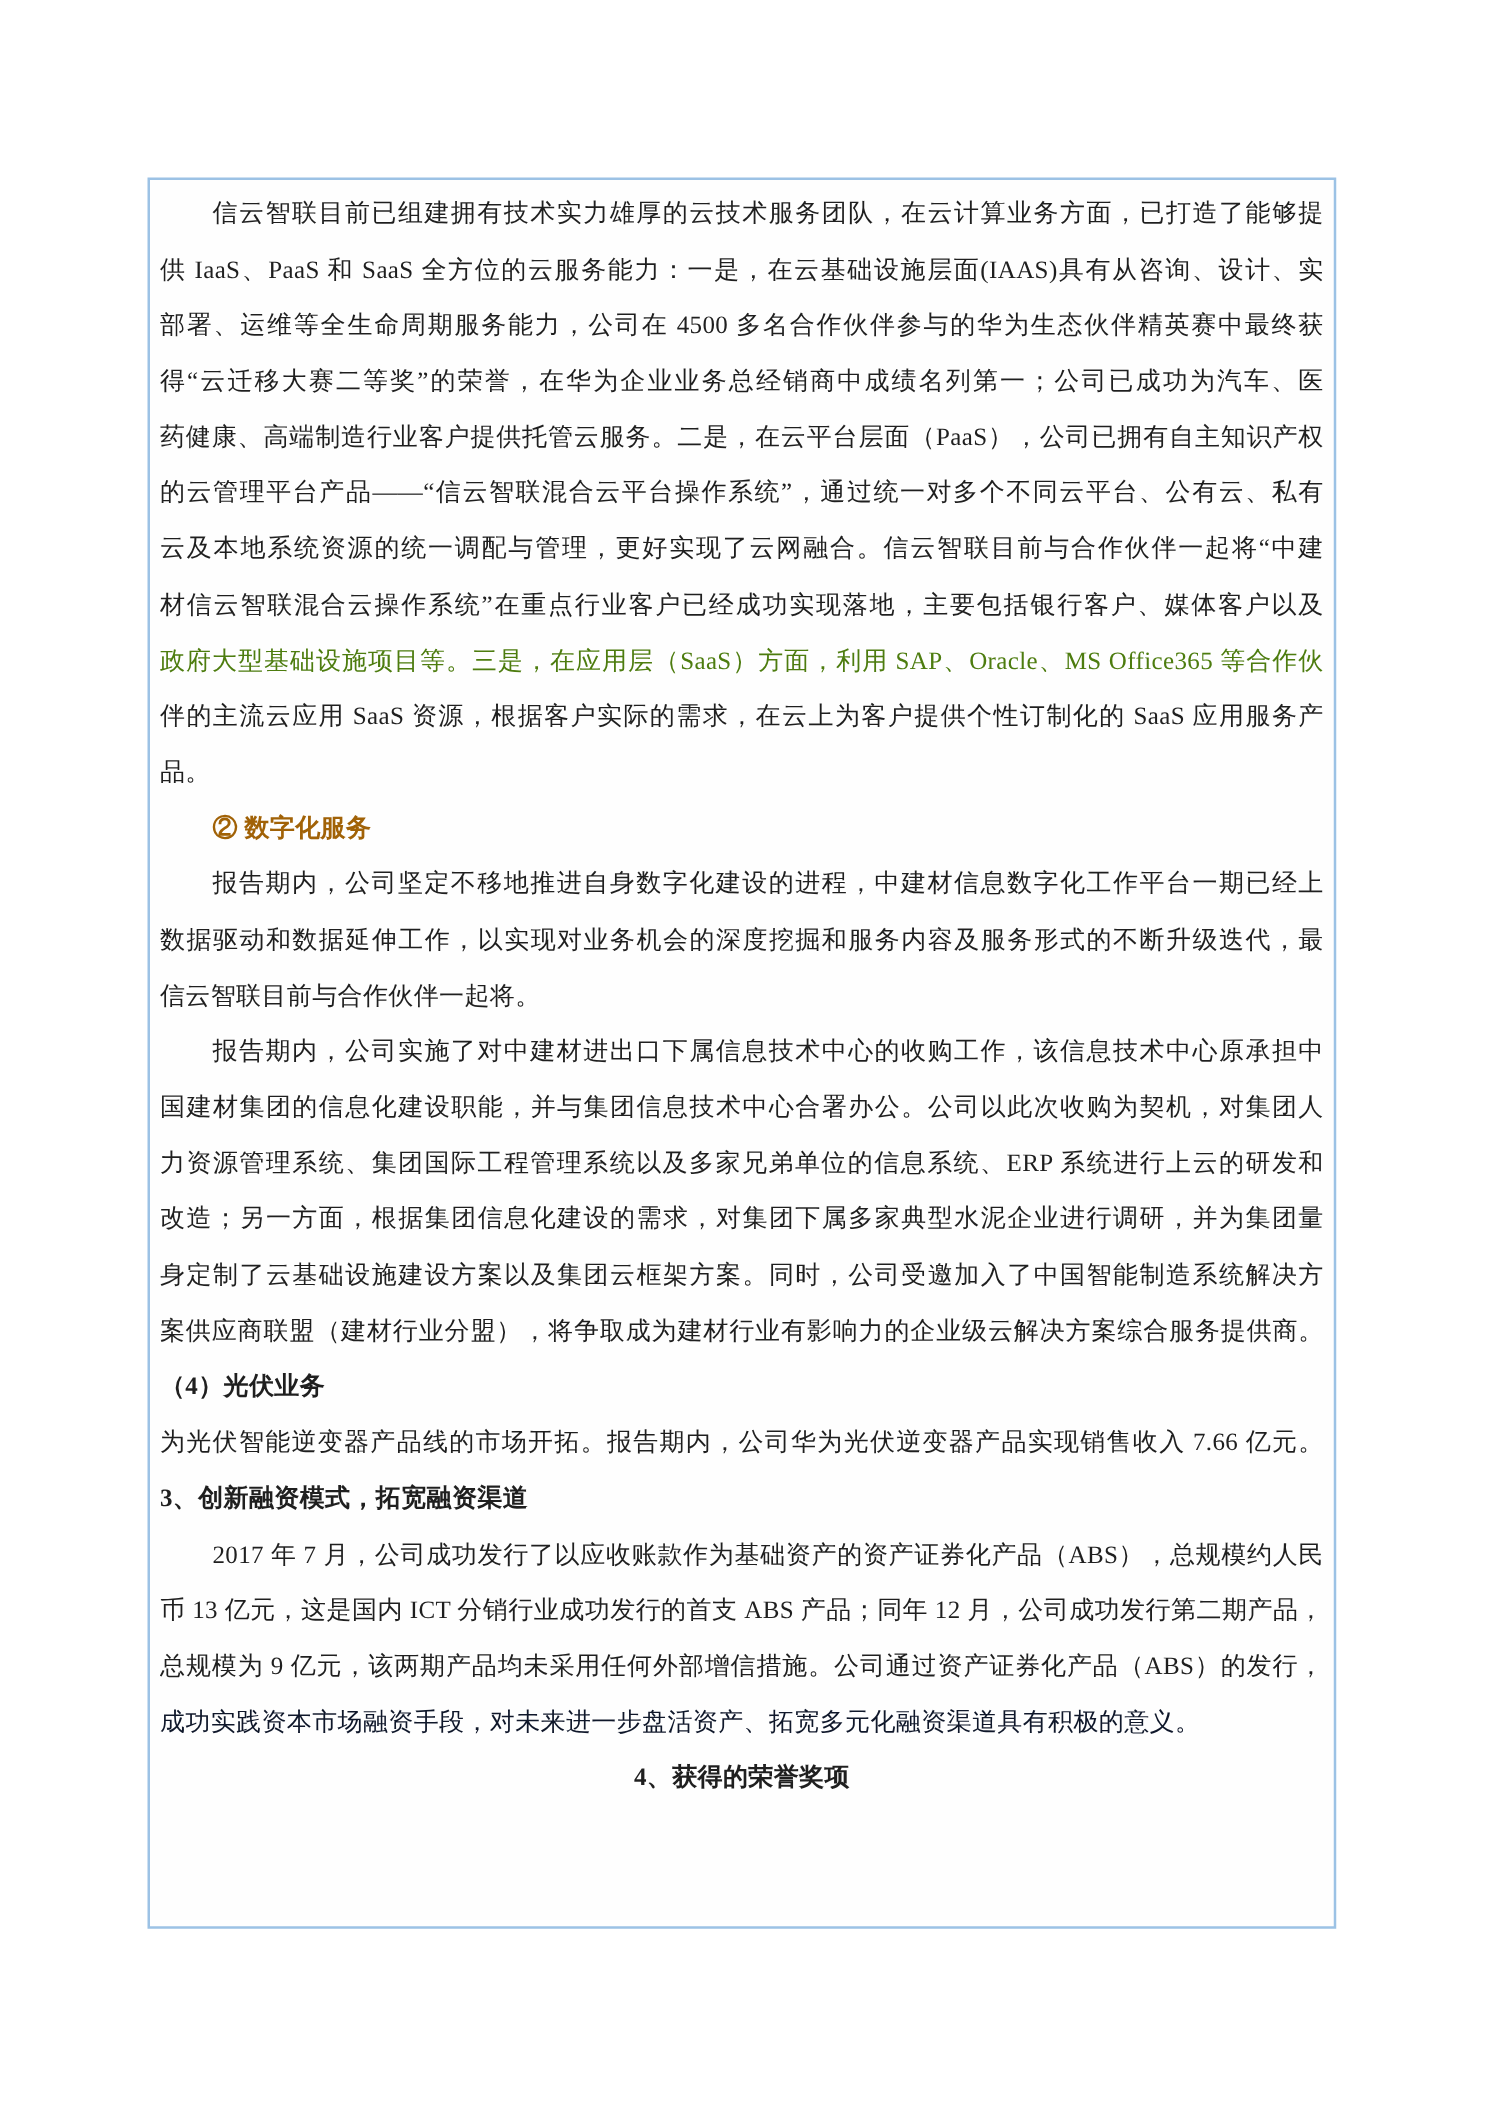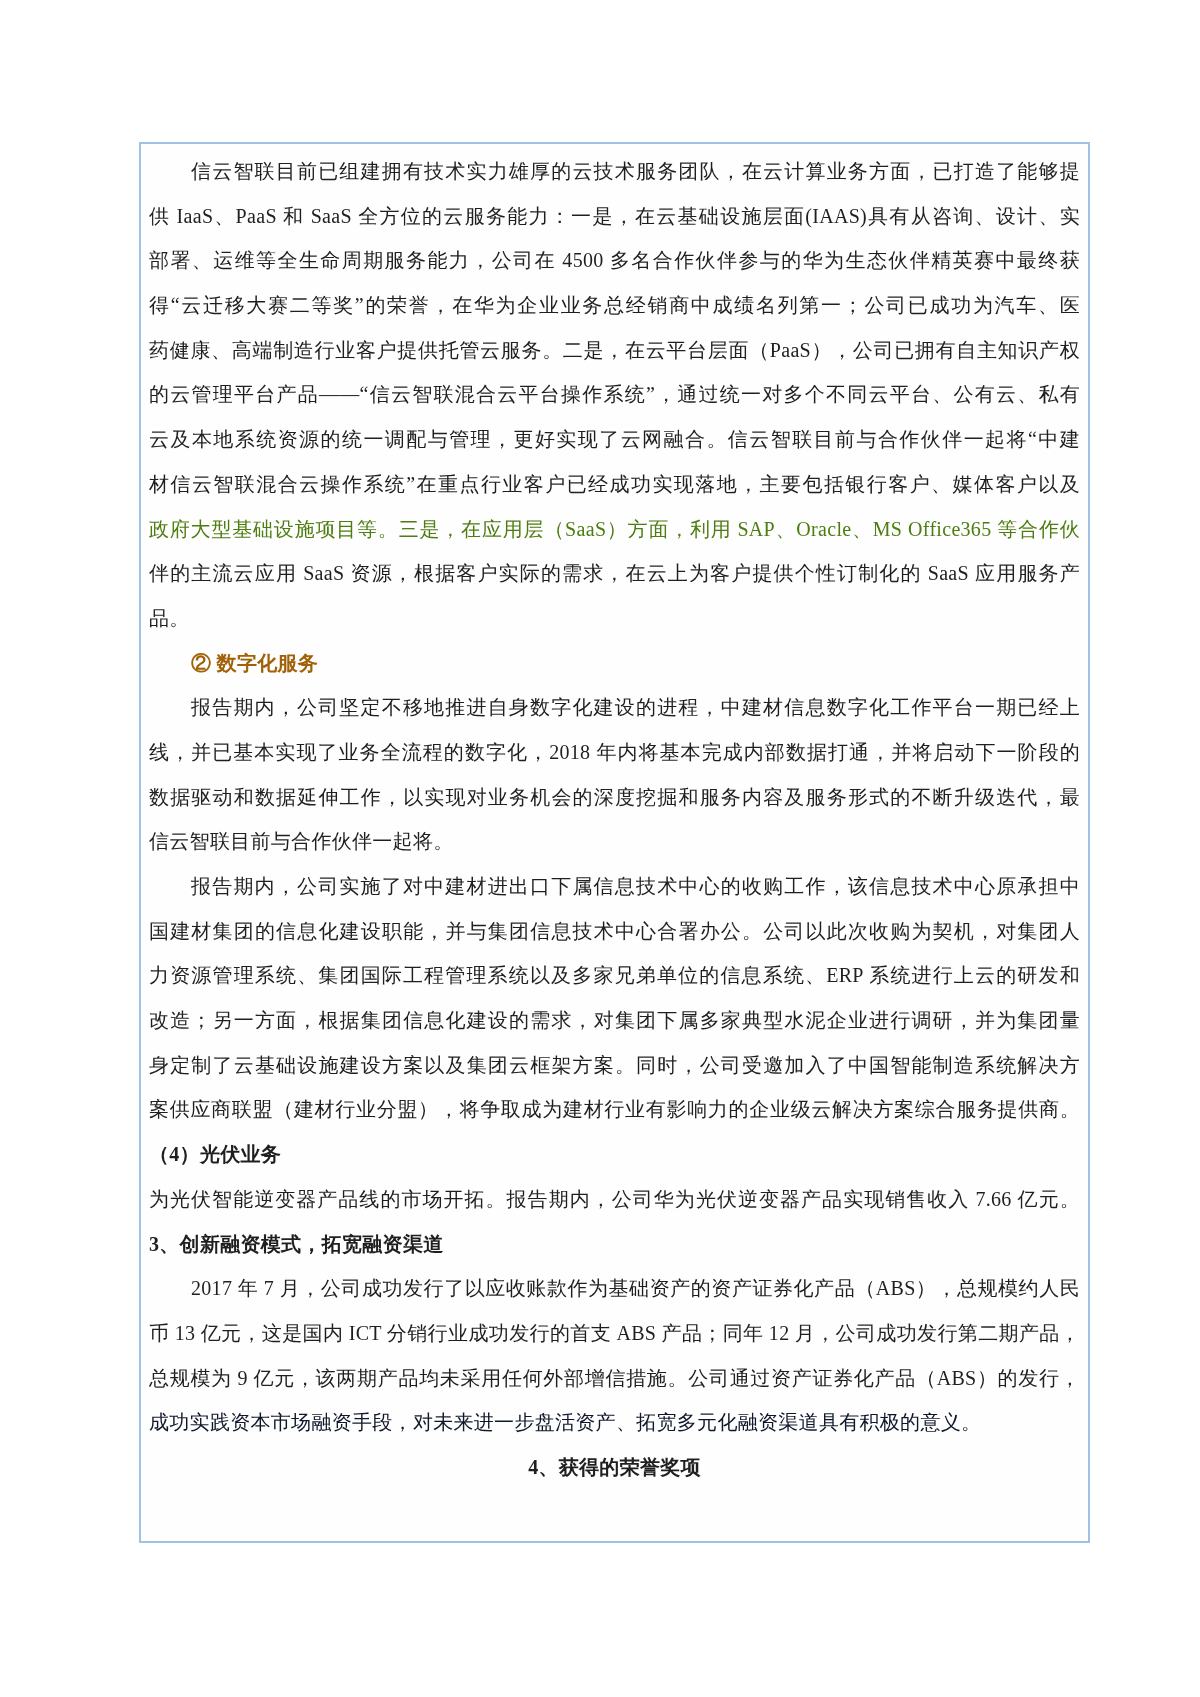--- a/index.html
+++ b/index.html
@@ -9,21 +9,21 @@
   }
   .page {
     position: relative;
     width: 1200px;
     height: 1697px;
     background: #ffffff;
     overflow: hidden;
   }
   .doc-box {
     position: absolute;
-    left: 139px;
+    left: 118px;
     top: 142px;
     width: 951px;
     height: 1401px;
     box-sizing: border-box;
     border: 2px solid #9cc2e5;
     background: #fefefe;
     padding: 5px 8px 0 8px;
     overflow: hidden;
   }
   .line {
@@ -59,21 +59,20 @@
         <div class="line fill" style="color: rgb(31, 31, 31);">得“云迁移大赛二等奖”的荣誉，在华为企业业务总经销商中成绩名列第一；公司已成功为汽车、医</div>
         <div class="line fill" style="color: rgb(31, 31, 31);">药健康、高端制造行业客户提供托管云服务。二是，在云平台层面（PaaS），公司已拥有自主知识产权</div>
         <div class="line fill" style="color: rgb(31, 31, 31);">的云管理平台产品——“信云智联混合云平台操作系统”，通过统一对多个不同云平台、公有云、私有</div>
         <div class="line fill" style="color: rgb(31, 31, 31);">云及本地系统资源的统一调配与管理，更好实现了云网融合。信云智联目前与合作伙伴一起将“中建</div>
         <div class="line fill" style="color: rgb(31, 31, 31);">材信云智联混合云操作系统”在重点行业客户已经成功实现落地，主要包括银行客户、媒体客户以及</div>
         <div class="line fill" style="color: #4d7c0f;">政府大型基础设施项目等。三是，在应用层（SaaS）方面，利用 SAP、Oracle、MS Office365 等合作伙</div>
         <div class="line fill" style="color: rgb(31, 31, 31);">伴的主流云应用 SaaS 资源，根据客户实际的需求，在云上为客户提供个性订制化的 SaaS 应用服务产</div>
         <div class="line" style="color: rgb(31, 31, 31);">品。</div>
         <div class="line indent bold" style="color: #a16207;">② 数字化服务</div>
         <div class="line indent fill" style="color: rgb(31, 31, 31);">报告期内，公司坚定不移地推进自身数字化建设的进程，中建材信息数字化工作平台一期已经上</div>
-        <div class="line fill" style="color: rgb(31, 31, 31);">线，并已基本实现了业务全流程的数字化，2018 年内将基本完成内部数据打通，并将启动下一阶段的</div>
         <div class="line fill" style="color: rgb(31, 31, 31);">数据驱动和数据延伸工作，以实现对业务机会的深度挖掘和服务内容及服务形式的不断升级迭代，最</div>
         <div class="line" style="color: rgb(31, 31, 31);">信云智联目前与合作伙伴一起将。</div>
         <div class="line indent fill" style="color: rgb(31, 31, 31);">报告期内，公司实施了对中建材进出口下属信息技术中心的收购工作，该信息技术中心原承担中</div>
         <div class="line fill" style="color: rgb(31, 31, 31);">国建材集团的信息化建设职能，并与集团信息技术中心合署办公。公司以此次收购为契机，对集团人</div>
         <div class="line fill" style="color: rgb(31, 31, 31);">力资源管理系统、集团国际工程管理系统以及多家兄弟单位的信息系统、ERP 系统进行上云的研发和</div>
         <div class="line fill" style="color: rgb(31, 31, 31);">改造；另一方面，根据集团信息化建设的需求，对集团下属多家典型水泥企业进行调研，并为集团量</div>
         <div class="line fill" style="color: rgb(31, 31, 31);">身定制了云基础设施建设方案以及集团云框架方案。同时，公司受邀加入了中国智能制造系统解决方</div>
         <div class="line fill" style="color: rgb(31, 31, 31);">案供应商联盟（建材行业分盟），将争取成为建材行业有影响力的企业级云解决方案综合服务提供商。</div>
         <div class="line bold" style="color: rgb(31, 31, 31);">（4）光伏业务</div>
         <div class="line fill" style="color: rgb(31, 31, 31);">为光伏智能逆变器产品线的市场开拓。报告期内，公司华为光伏逆变器产品实现销售收入 7.66 亿元。</div>

